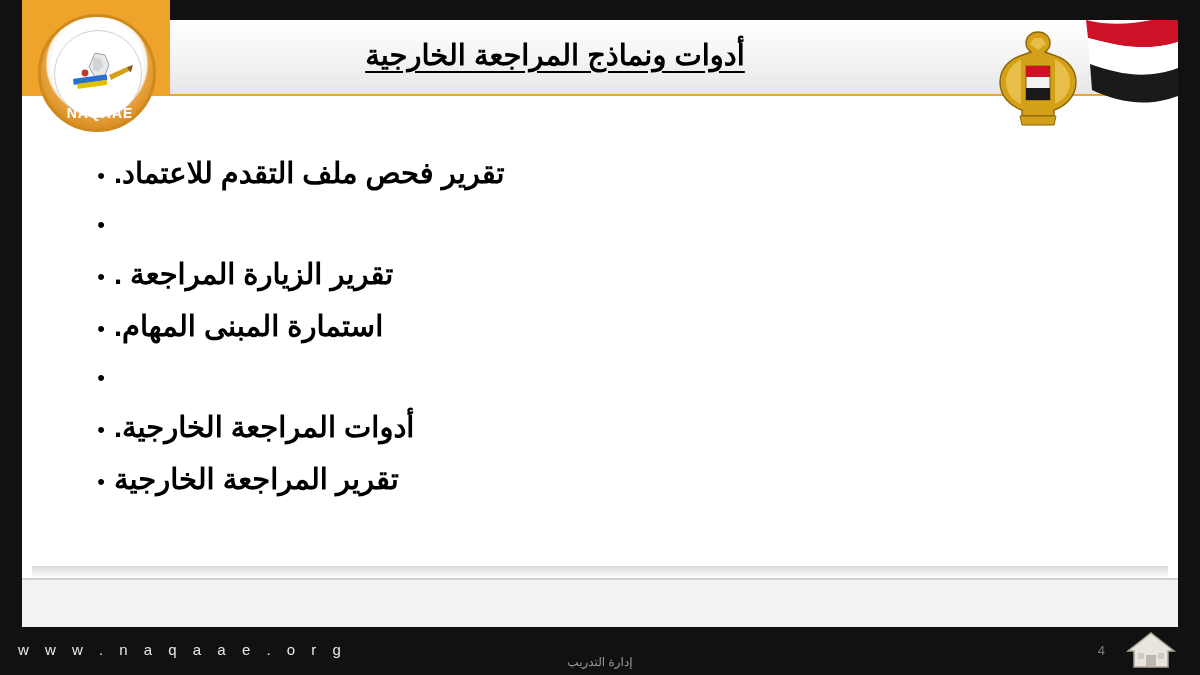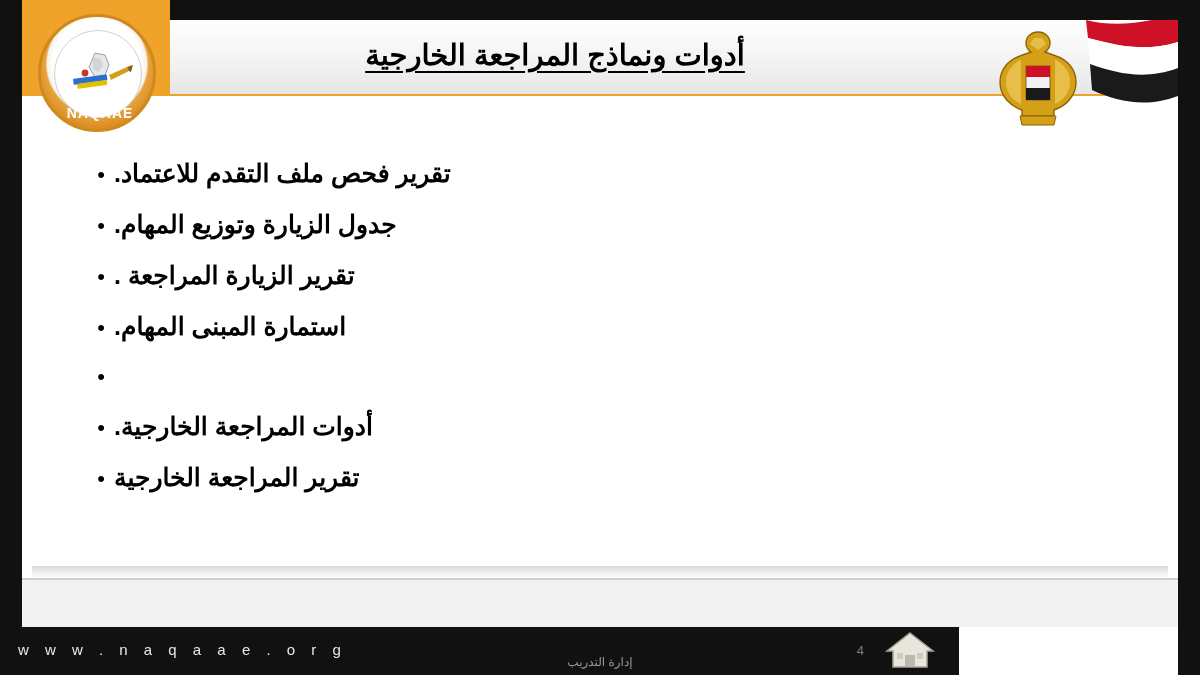--- a/index.html
+++ b/index.html
@@ -35,21 +35,21 @@
   .top-strip {
     position: absolute; left: 0; top: 0;
     width: 1200px; height: 20px;
     background: #111111;
     z-index: 6;
   }
 
   
   .footer-bar {
     position: absolute; left: 0; bottom: 0;
-    width: 959px; height: 48px;
+    width: 1200px; height: 48px;
     background: #111111;
     z-index: 6;
   }
   .footer-url {
     position: absolute; left: 18px; top: 14px;
     color: #e8e8e8;
     font-size: 15px;
     letter-spacing: 6px;
     font-family: "Liberation Sans", sans-serif;
     direction: ltr;
@@ -188,21 +188,21 @@
   }
   .bullet-dot {
     display: inline-block;
     width: 26px;
     text-align: center;
     font-size: 22px;
     line-height: 34px;
     color: #000;
   }
   .bullet-text {
-    font-size: 25px;
+    font-size: 29px;
     font-weight: bold;
     line-height: 34px;
     color: #000000;
     white-space: nowrap;
   }
 </style>
 </head>
 <body>
 
 <div class="slide">
@@ -221,21 +221,20 @@
   <div class="content-card">
     <div class="bullets">
 
       <div class="bullet-item">
         <span class="bullet-dot">•</span>
         <span class="bullet-text">تقرير فحص ملف التقدم للاعتماد.</span>
       </div>
 
       <div class="bullet-item">
         <span class="bullet-dot">•</span>
-        <span class="bullet-text">جدول الزيارة وتوزيع المهام.</span>
       </div>
 
       <div class="bullet-item">
         <span class="bullet-dot">•</span>
         <span class="bullet-text">تقرير الزيارة المراجعة .</span>
       </div>
 
       <div class="bullet-item">
         <span class="bullet-dot">•</span>
         <span class="bullet-text">استمارة المبنى المهام.</span>

